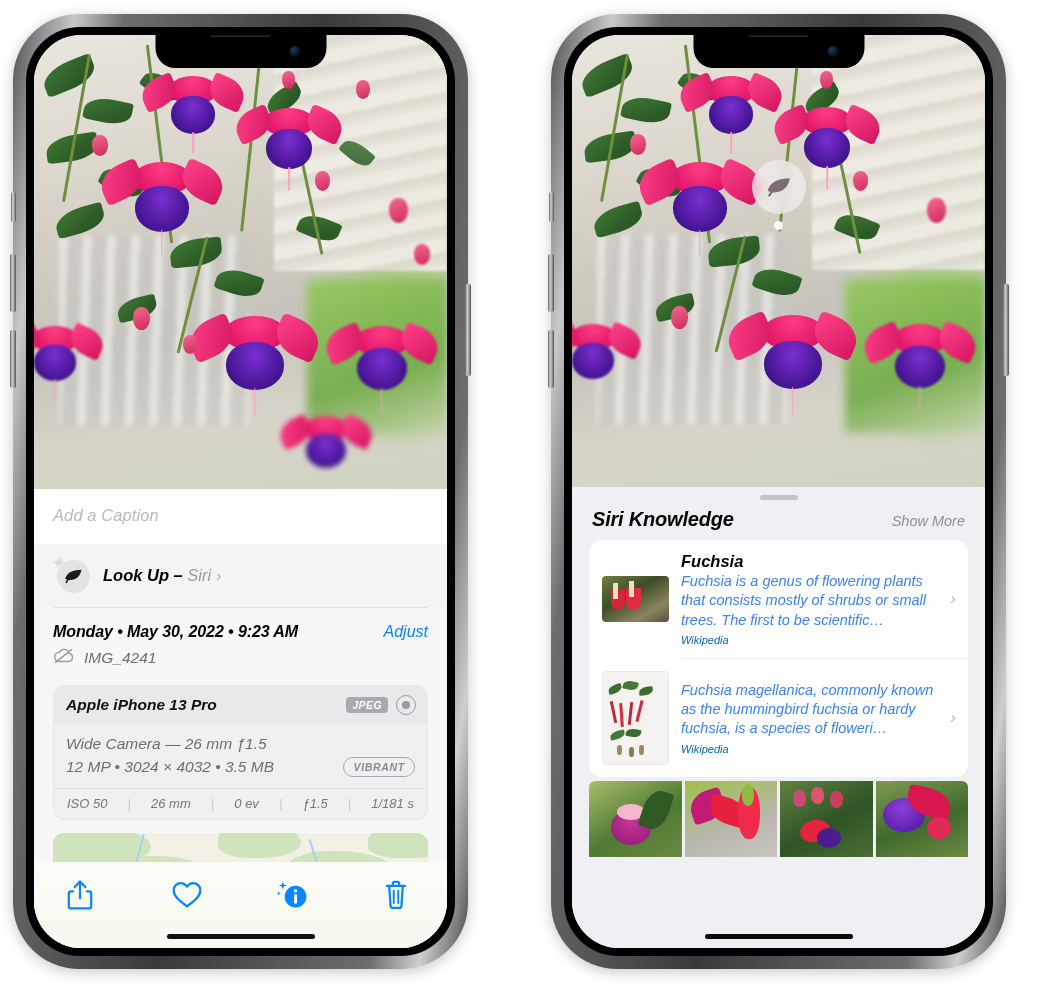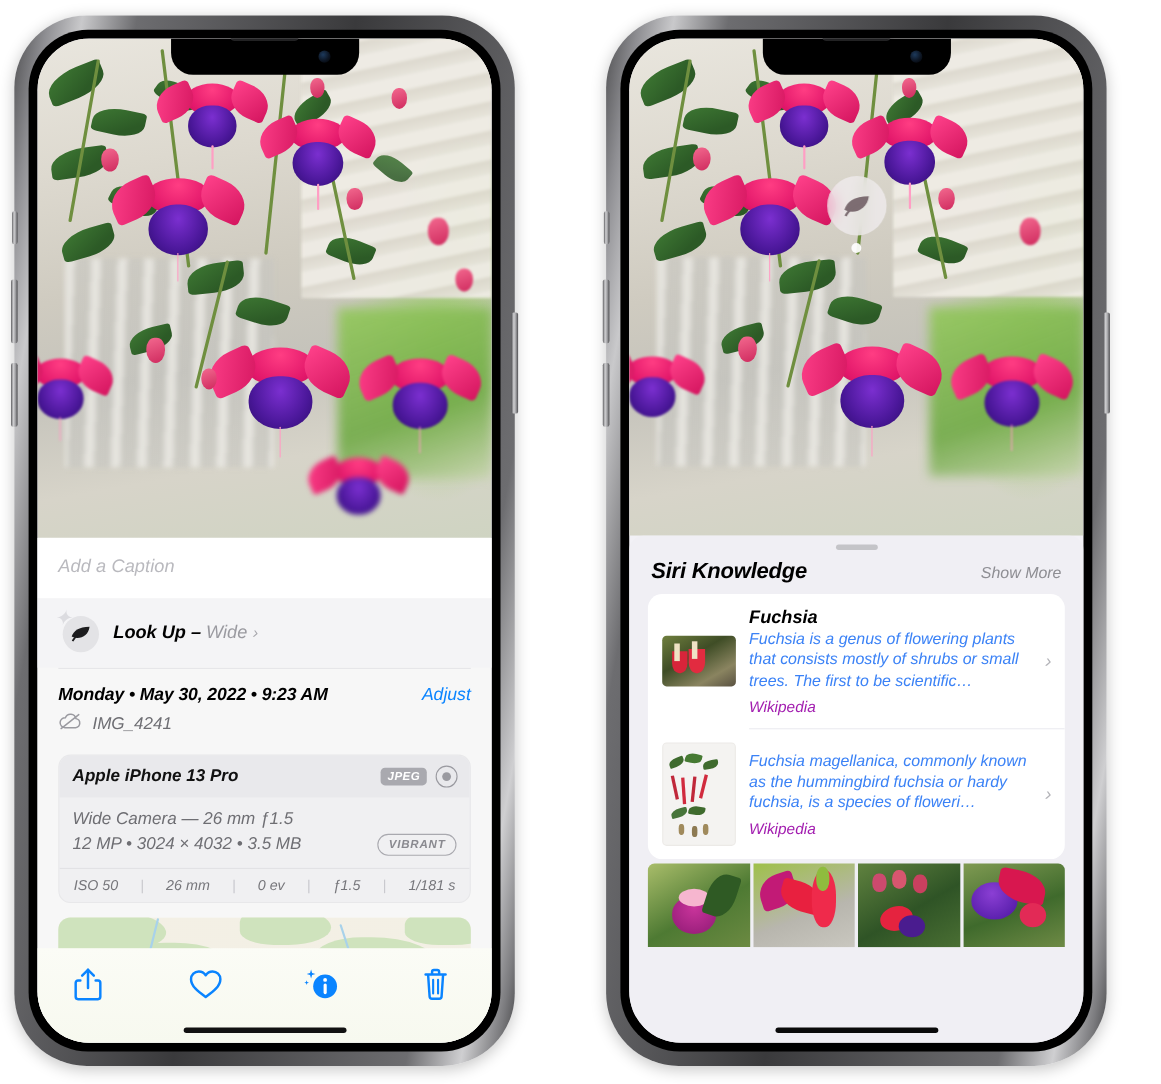--- a/index.html
+++ b/index.html
@@ -264,21 +264,21 @@
     margin: 0 17px; background: #fff; border-radius: 13px; overflow: hidden;
   }
   .kcard { display: flex; align-items: center; padding: 12px 12px 12px 13px; gap: 12px; }
   .kthumb { flex: 0 0 auto; border-radius: 4px; overflow: hidden; position: relative; }
   .kthumb-1 { width: 67px; height: 46px;
     background: linear-gradient(150deg,#6f7f3e 0%,#3f4d26 40%,#8a8460 75%,#595141 100%); }
   .kthumb-2 { width: 67px; height: 94px; background: #f4f3f1; border: 1px solid #eceae7; }
   .kbody { flex: 1 1 auto; min-width: 0; }
   .ktitle { font-size: 16.5px; font-weight: 700; color: #000; margin-bottom: 1px; }
   .kdesc { font-size: 14.5px; color: #3b82f6; line-height: 1.33; }
-  .ksrc { font-size: 14px; color: #a21caf; margin-top: 4px; }
+  .ksrc { font-size: 11px; color: #0369a1; margin-top: 4px; }
   .kchev { flex: 0 0 auto; color: #b3b3b8; font-size: 17px; padding-left: 4px; }
   .card-sep { height: 1px; background: #ececf0; margin-left: 92px; }
 
   .sw-strip { display: flex; gap: 3px; margin: 4px 17px 0; }
   .sw-item { flex: 1 1 0; height: 76px; overflow: hidden; position: relative; }
   .sw-item:first-child { border-top-left-radius: 6px; }
   .sw-item:last-child  { border-top-right-radius: 6px; }
 
   .leaf-badge {
     position: absolute; width: 54px; height: 54px; border-radius: 50%;
@@ -403,21 +403,21 @@
               <span class="sparkle">✦</span>
               <div class="lookup-circle"></div>
               <span class="leaf-glyph">
                 <svg width="19" height="16" viewBox="0 0 24 20">
                   <path d="M22 2c-1 8-7 13-14 13-2.5 0-4.8-.6-6.5-1.6C3.5 6.5 9.5 2.3 22 2z" fill="#1c1c1e"></path>
                   <path d="M1.6 18.2C4.4 13 10 9.4 17.5 7.6 11 10.6 6 14.2 3.4 19z" fill="#1c1c1e"></path>
                 </svg>
               </span>
             </div>
             <div class="lookup-text">
-              <b>Look Up – </b><span class="sub">Wide</span><span class="lookup-chev">›</span>
+              <b>Look Up – </b><span class="sub">Siri</span><span class="lookup-chev">›</span>
             </div>
           </div>
 
           <div class="divider"></div>
 
           <div class="datetime-row">
             <span class="datetime">Monday • May 30, 2022 • 9:23 AM</span>
             <span class="adjust">Adjust</span>
           </div>
 

